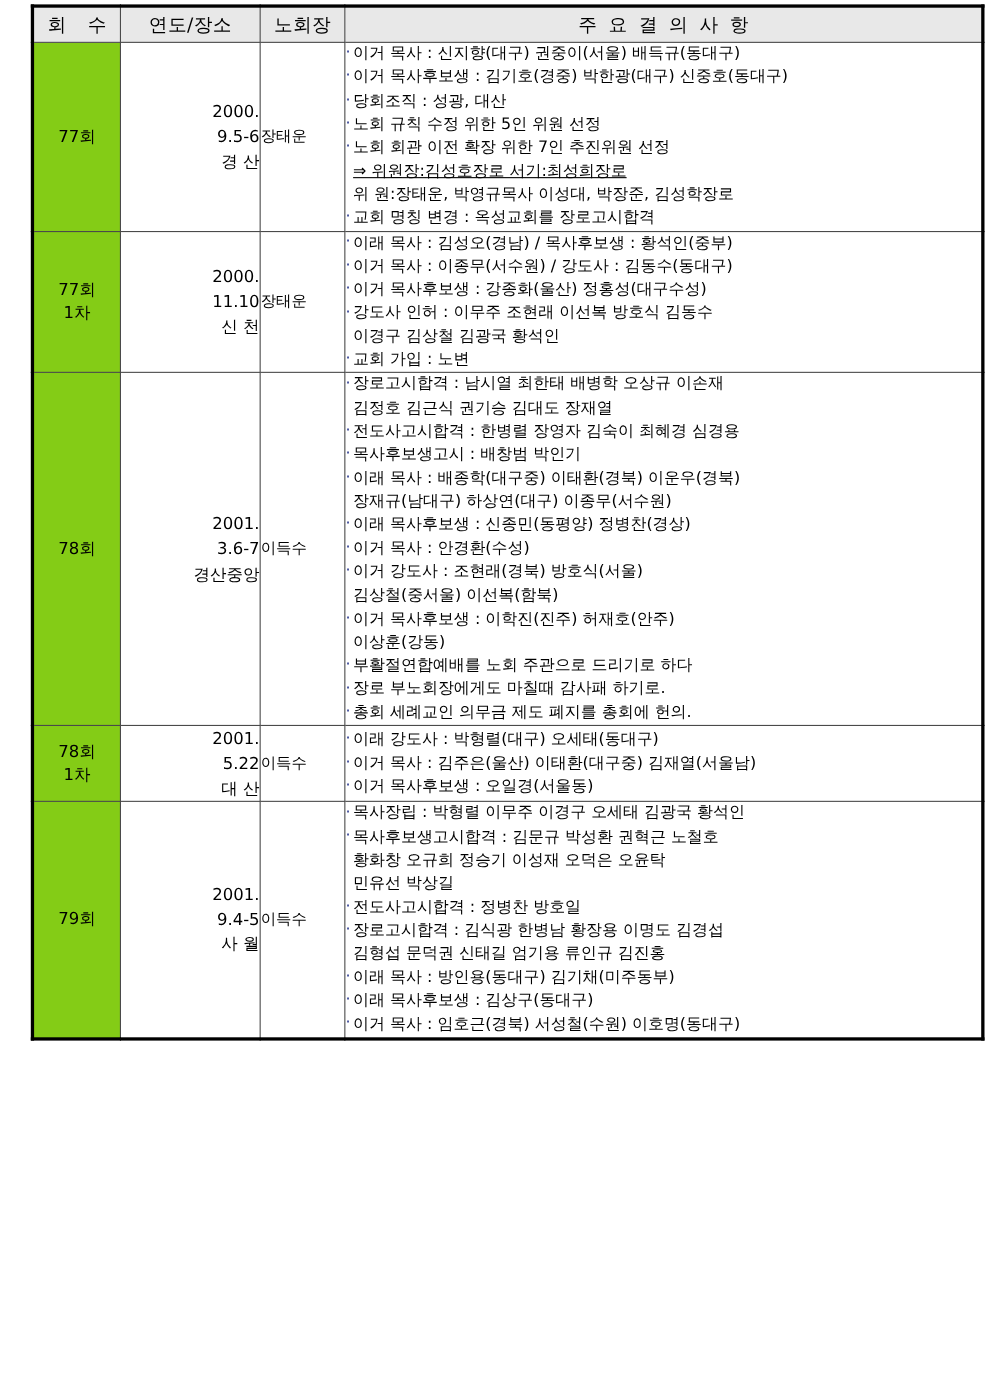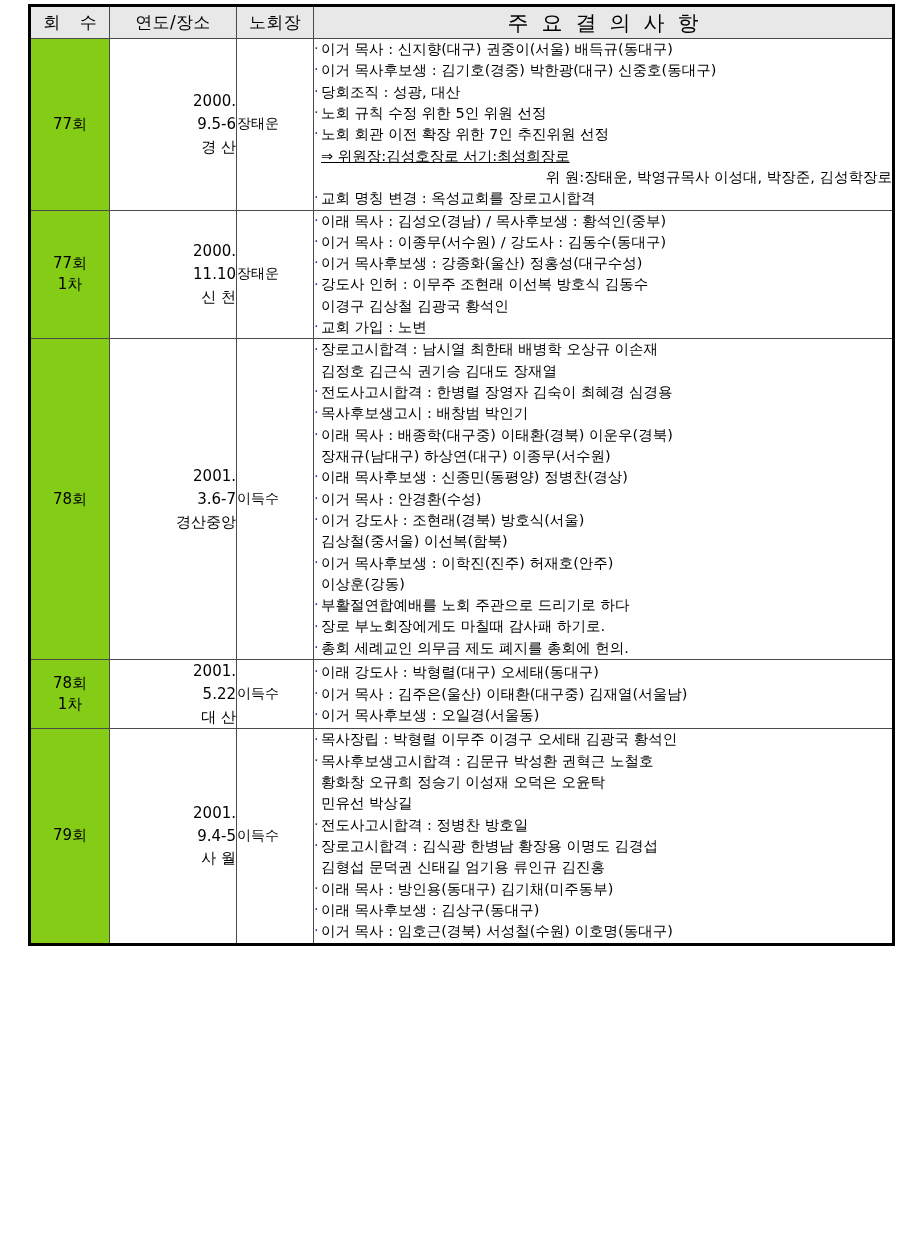--- a/index.html
+++ b/index.html
@@ -50,21 +50,21 @@
     letter-spacing: 0.02em;
     border-bottom: 2px solid #333333;
   }
   thead th.spaced {
     letter-spacing: 0.42em;
     text-indent: 0.42em;
   }
   thead th.title {
     letter-spacing: 0.62em;
     text-indent: 0.62em;
-    font-size: 21px;
+    font-size: 17px;
   }
 
   
   td.session {
     background: #84cc16;
     text-align: center;
     font-size: 15px;
     line-height: 1.42;
     white-space: pre-line;
   }
@@ -108,21 +108,20 @@
     top: -0.06em;
     color: #2b3a8f;
     font-size: 14.5px;
   }
   ul.items li.arrow {
     padding-left: 7px;
     text-decoration: underline;
   }
   ul.items li.plain {
     padding-left: 7px;
-    text-align: right;
   }
 </style>
 </head>
 <body>
 
 <div class="page">
   <table class="minutes">
     <colgroup>
       <col class="c-session">
       <col class="c-place">

